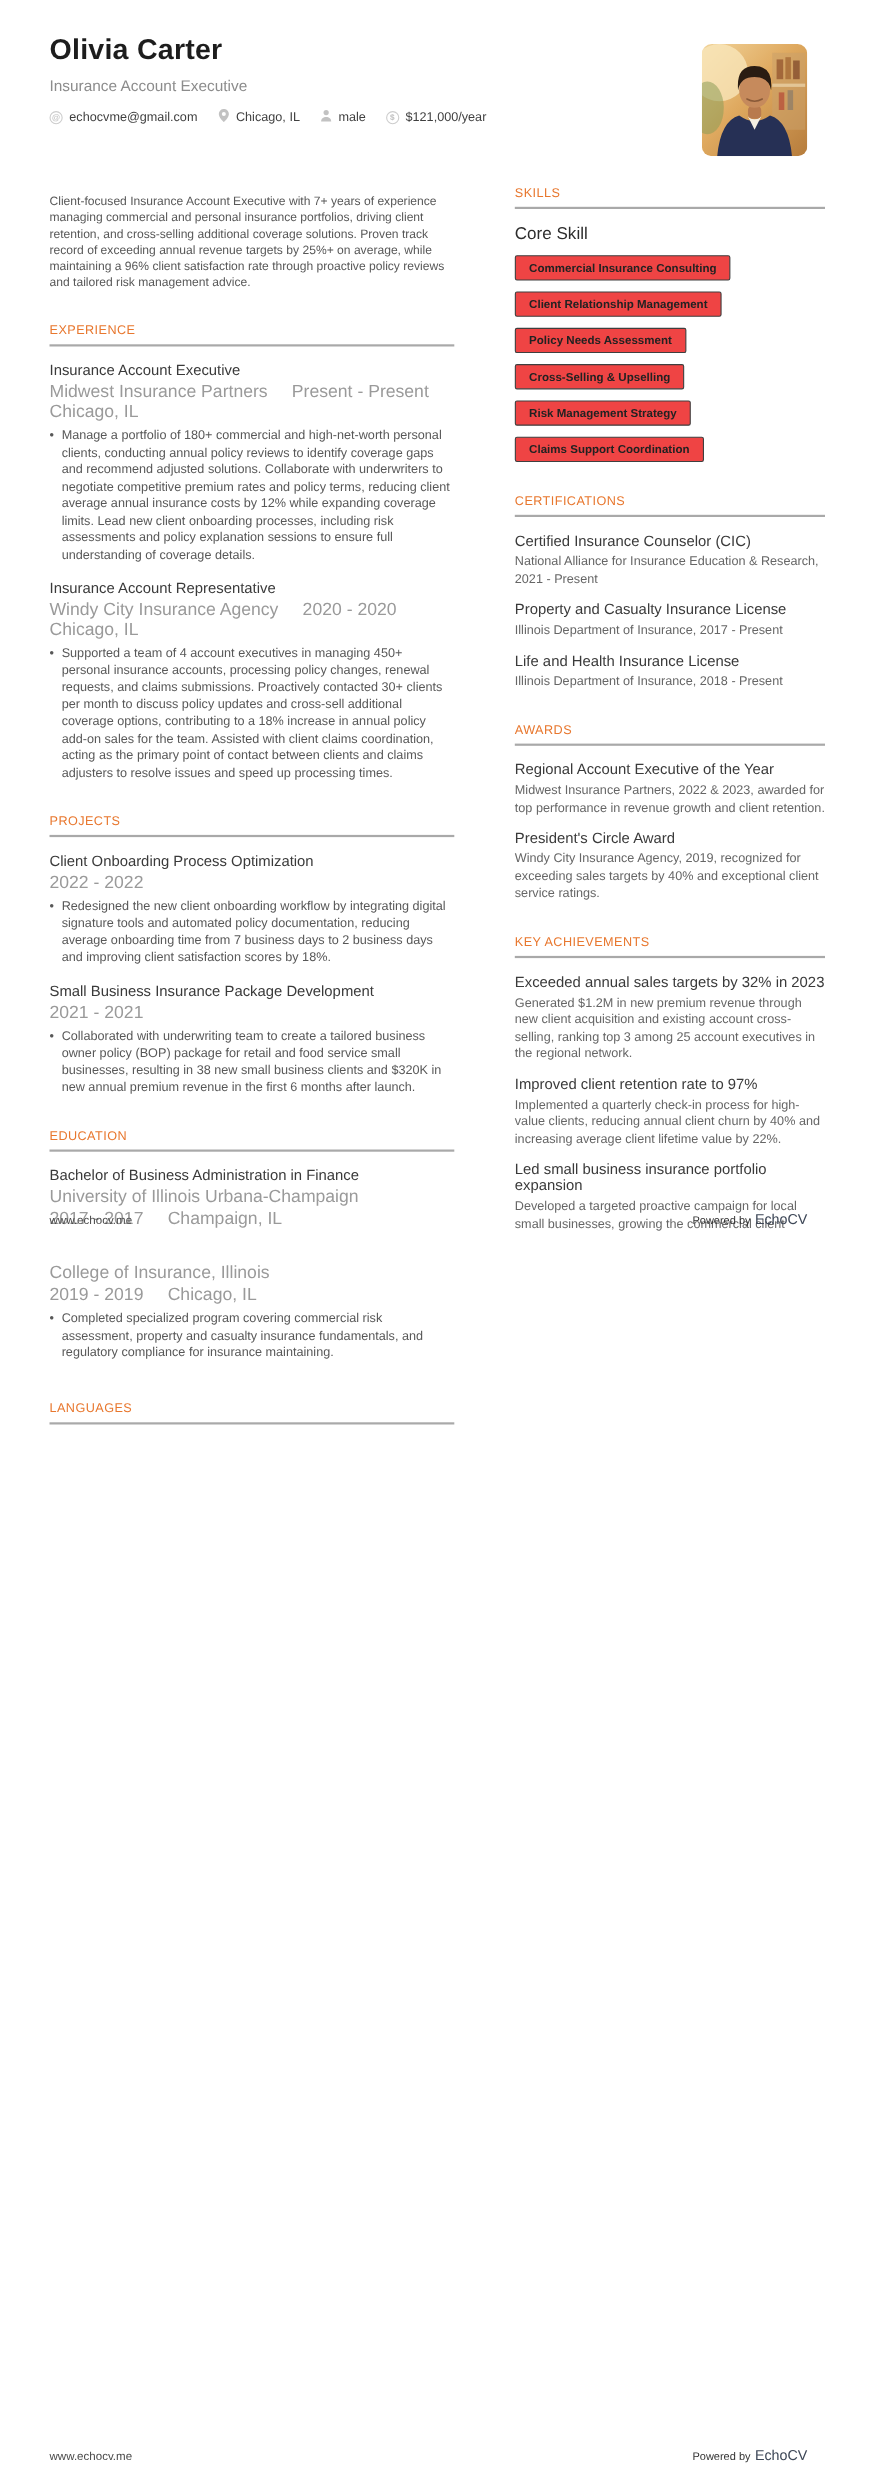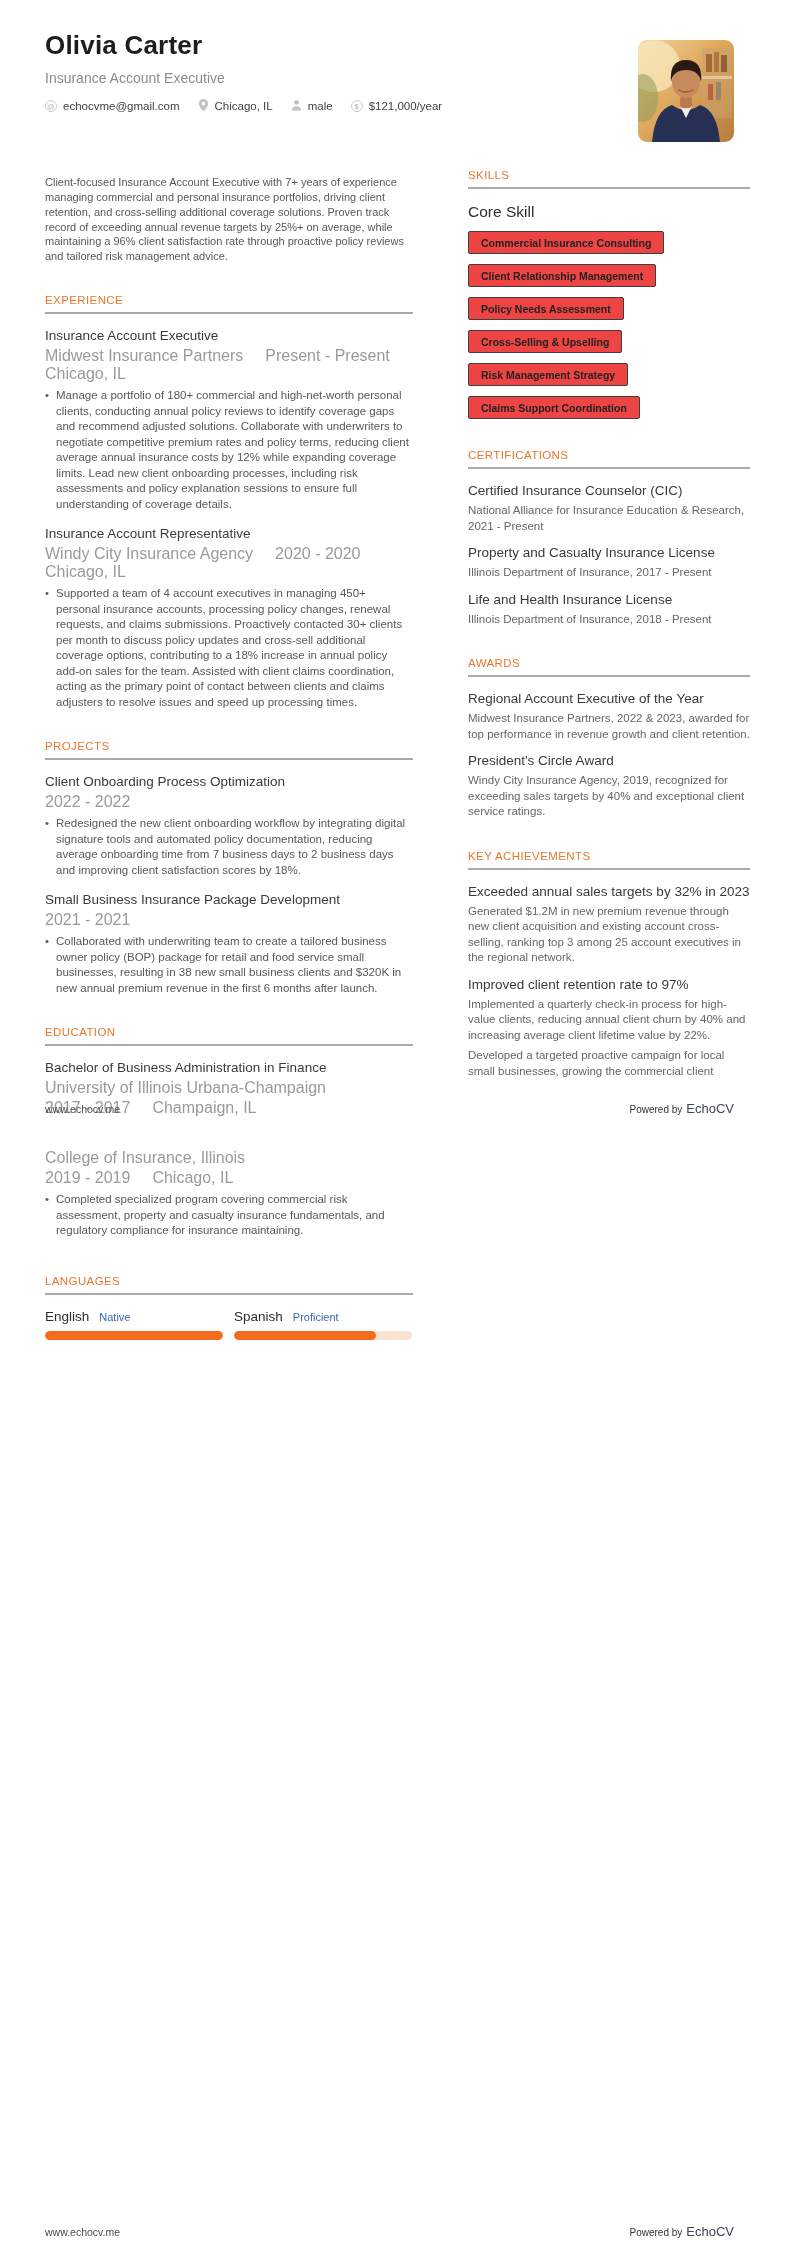--- a/index.html
+++ b/index.html
@@ -264,20 +264,21 @@
             </div>
           </div>
 
           <div class="section" style="margin-bottom:0;">
             <div class="sec-head">KEY ACHIEVEMENTS</div>
             <div class="sec-body">
               <div class="r-title">Exceeded annual sales targets by 32% in 2023</div>
               <div class="r-sub">Generated $1.2M in new premium revenue through new client acquisition and existing account cross-selling, ranking top 3 among 25 account executives in the regional network.</div>
               <div class="r-title">Improved client retention rate to 97%</div>
               <div class="r-sub">Implemented a quarterly check-in process for high-value clients, reducing annual client churn by 40% and increasing average client lifetime value by 22%.</div>
+              <div class="r-title">Led small business insurance portfolio expansion</div>
               <div class="r-sub">Developed a targeted proactive campaign for local small businesses, growing the commercial client</div>
             </div>
           </div>
 
         </div>
       </div>
     </div>
 
     <footer class="page-footer">
       <a class="footer-site" href="#">www.echocv.me</a>
@@ -298,42 +299,20 @@
             <span>Chicago, IL</span>
           </div>
           <div class="bullet">
             <span class="dot">•</span>
             <span>Completed specialized program covering commercial risk assessment, property and casualty insurance fundamentals, and regulatory compliance for insurance maintaining.</span>
           </div>
         </div>
 
         <div class="section" style="margin-top:36px;">
           <div class="sec-head">LANGUAGES</div>
-          <div class="sec-body">
-            <div class="lang-row">
-              <div class="lang">
-                <div class="lang-label">
-                  <span class="lang-name">English</span>
-                  <span class="lang-level">Native</span>
-                </div>
-                <div class="lang-track">
-                  <div class="lang-fill" style="width: 100%;"></div>
-                </div>
-              </div>
-              <div class="lang">
-                <div class="lang-label">
-                  <span class="lang-name">Spanish</span>
-                  <span class="lang-level">Proficient</span>
-                </div>
-                <div class="lang-track">
-                  <div class="lang-fill" style="width: 80%;"></div>
-                </div>
-              </div>
-            </div>
-          </div>
         </div>
 
       </div>
     </div>
 
     <footer class="page-footer">
       <a class="footer-site" href="#">www.echocv.me</a>
       <span class="powered"><span>Powered by</span><b>EchoCV</b></span>
     </footer>
   </section>

